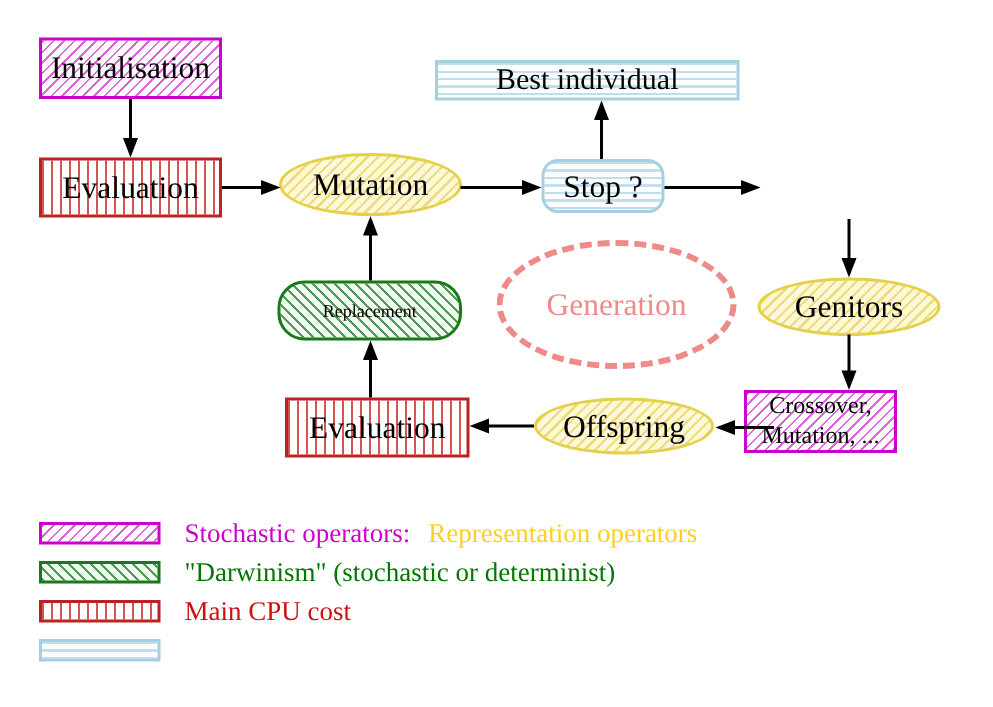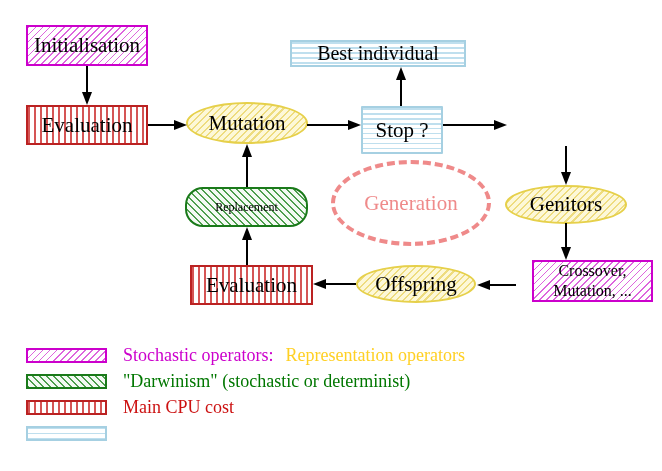--- a/index.html
+++ b/index.html
@@ -65,28 +65,28 @@
 <body>
 
 <div class="stage">
 
   <div class="node hatch-m" style="left:26px; top:25px; width:122px; height:41px;">Initialisation</div>
 
   <div class="node stripe-r" style="left:26px; top:105px; width:122px; height:40px;">Evaluation</div>
 
   <div class="node ellipse-y" style="left:186px; top:102px; width:122px; height:42px;">Mutation</div>
 
-  <div class="node stripe-c" style="left:361px; top:106px; width:82px; height:48px; border-radius:1px;">Stop ?</div>
+  <div class="node stripe-c" style="left:361px; top:106px; width:82px; height:36px; border-radius:11px;">Stop ?</div>
 
-  <div class="node stripe-c" style="left:290px; top:40px; width:176px; height:27px; font-size:20px;">Best individual</div>
+  <div class="node stripe-c" style="left:290px; top:40px; width:203px; height:27px; font-size:20px;">Best individual</div>
 
 
   <div class="node ellipse-y" style="left:505px; top:185px; width:122px; height:39px;">Genitors</div>
 
-  <div class="node hatch-m two-line" style="left:532px; top:260px; width:121px; height:42px;">
+  <div class="node hatch-m two-line" style="left:496px; top:260px; width:102px; height:42px;">
     <span>Crossover,</span>
     <span>Mutation, ...</span>
   </div>
 
   <div class="node ellipse-y" style="left:356px; top:265px; width:120px; height:38px;">Offspring</div>
 
   <div class="node stripe-r" style="left:190px; top:265px; width:123px; height:40px;">Evaluation</div>
 
   <div class="node hatch-g" style="left:185px; top:187px; width:123px; height:40px; font-size:12px;border-radius:18px;">Replacement</div>
 

